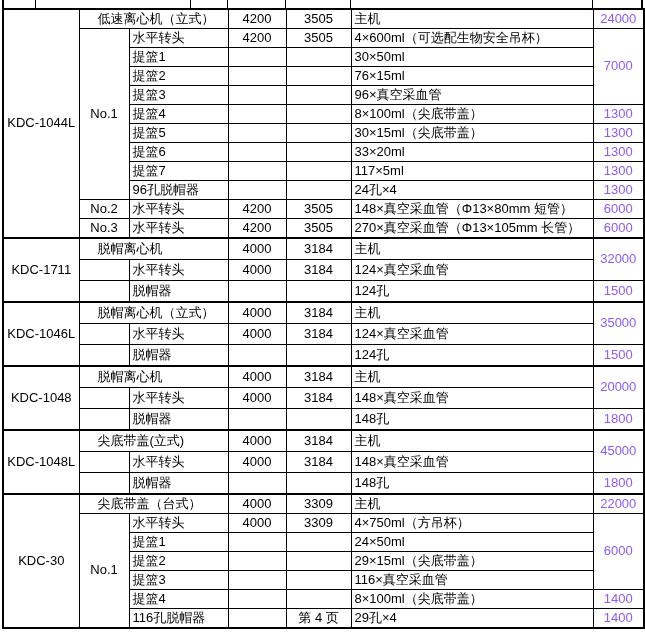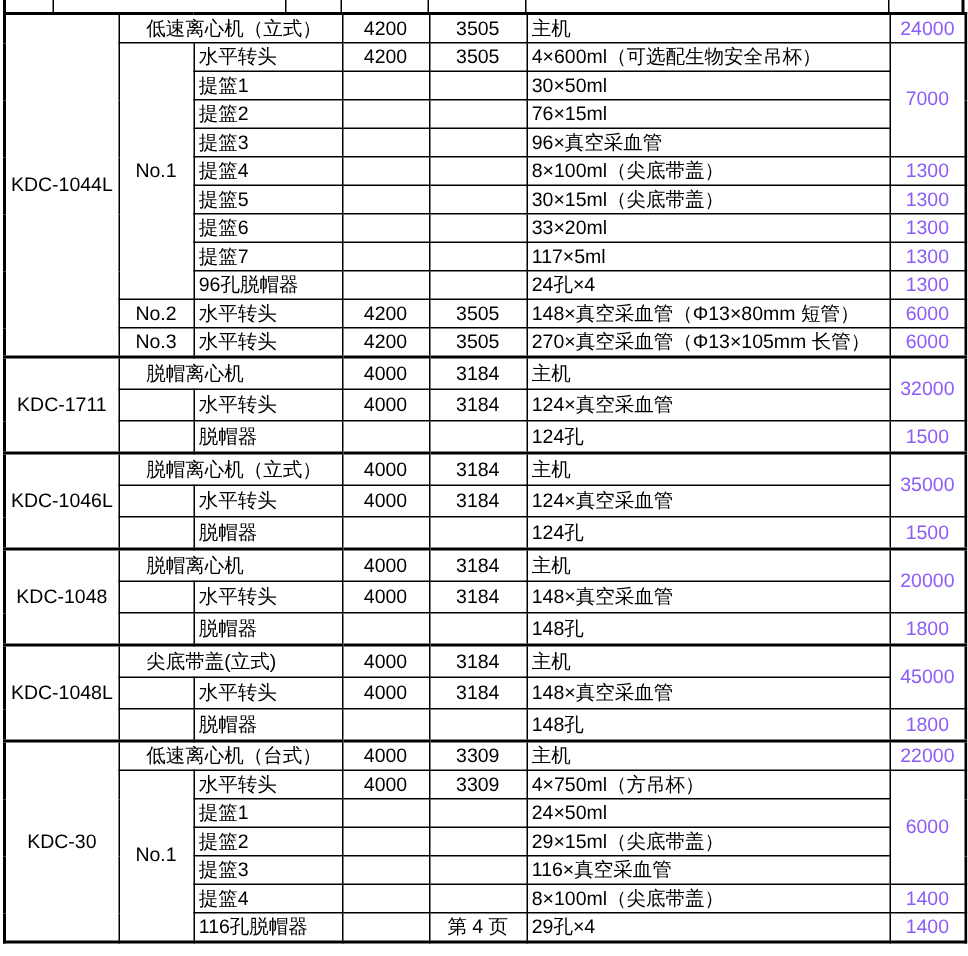--- a/index.html
+++ b/index.html
@@ -223,21 +223,21 @@
       <td></td>
       <td>脱帽器</td>
       <td class="ctr"></td>
       <td class="ctr"></td>
       <td>148孔</td>
       <td class="price">1800</td>
     </tr>
 
     <tr class="s5 sec">
       <td class="ctr" rowspan="7">KDC-30</td>
-      <td class="main" colspan="2">低速离心机（台式）</td>
+      <td class="main" colspan="2">尖底带盖（台式）</td>
       <td class="ctr">4000</td>
       <td class="ctr">3309</td>
       <td>主机</td>
       <td class="price">22000</td>
     </tr>
     <tr class="s5">
       <td class="ctr" rowspan="6">No.1</td>
       <td>水平转头</td>
       <td class="ctr">4000</td>
       <td class="ctr">3309</td>

